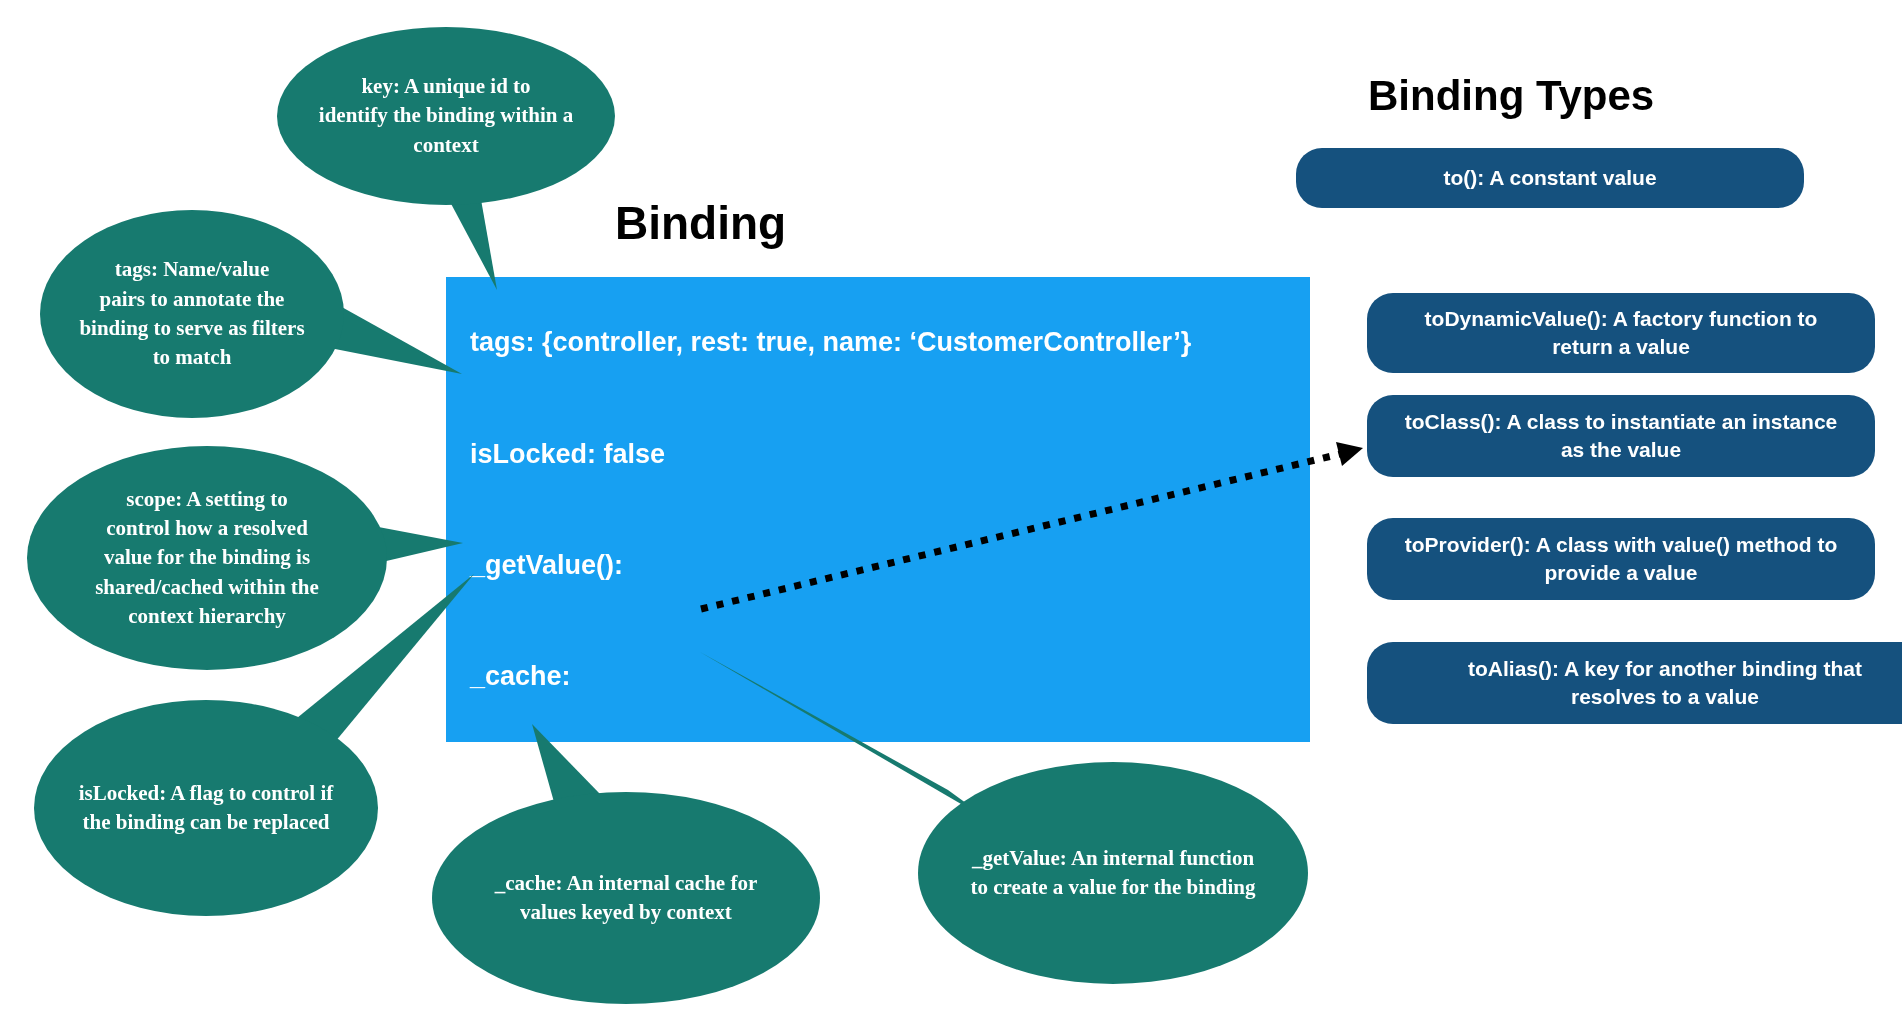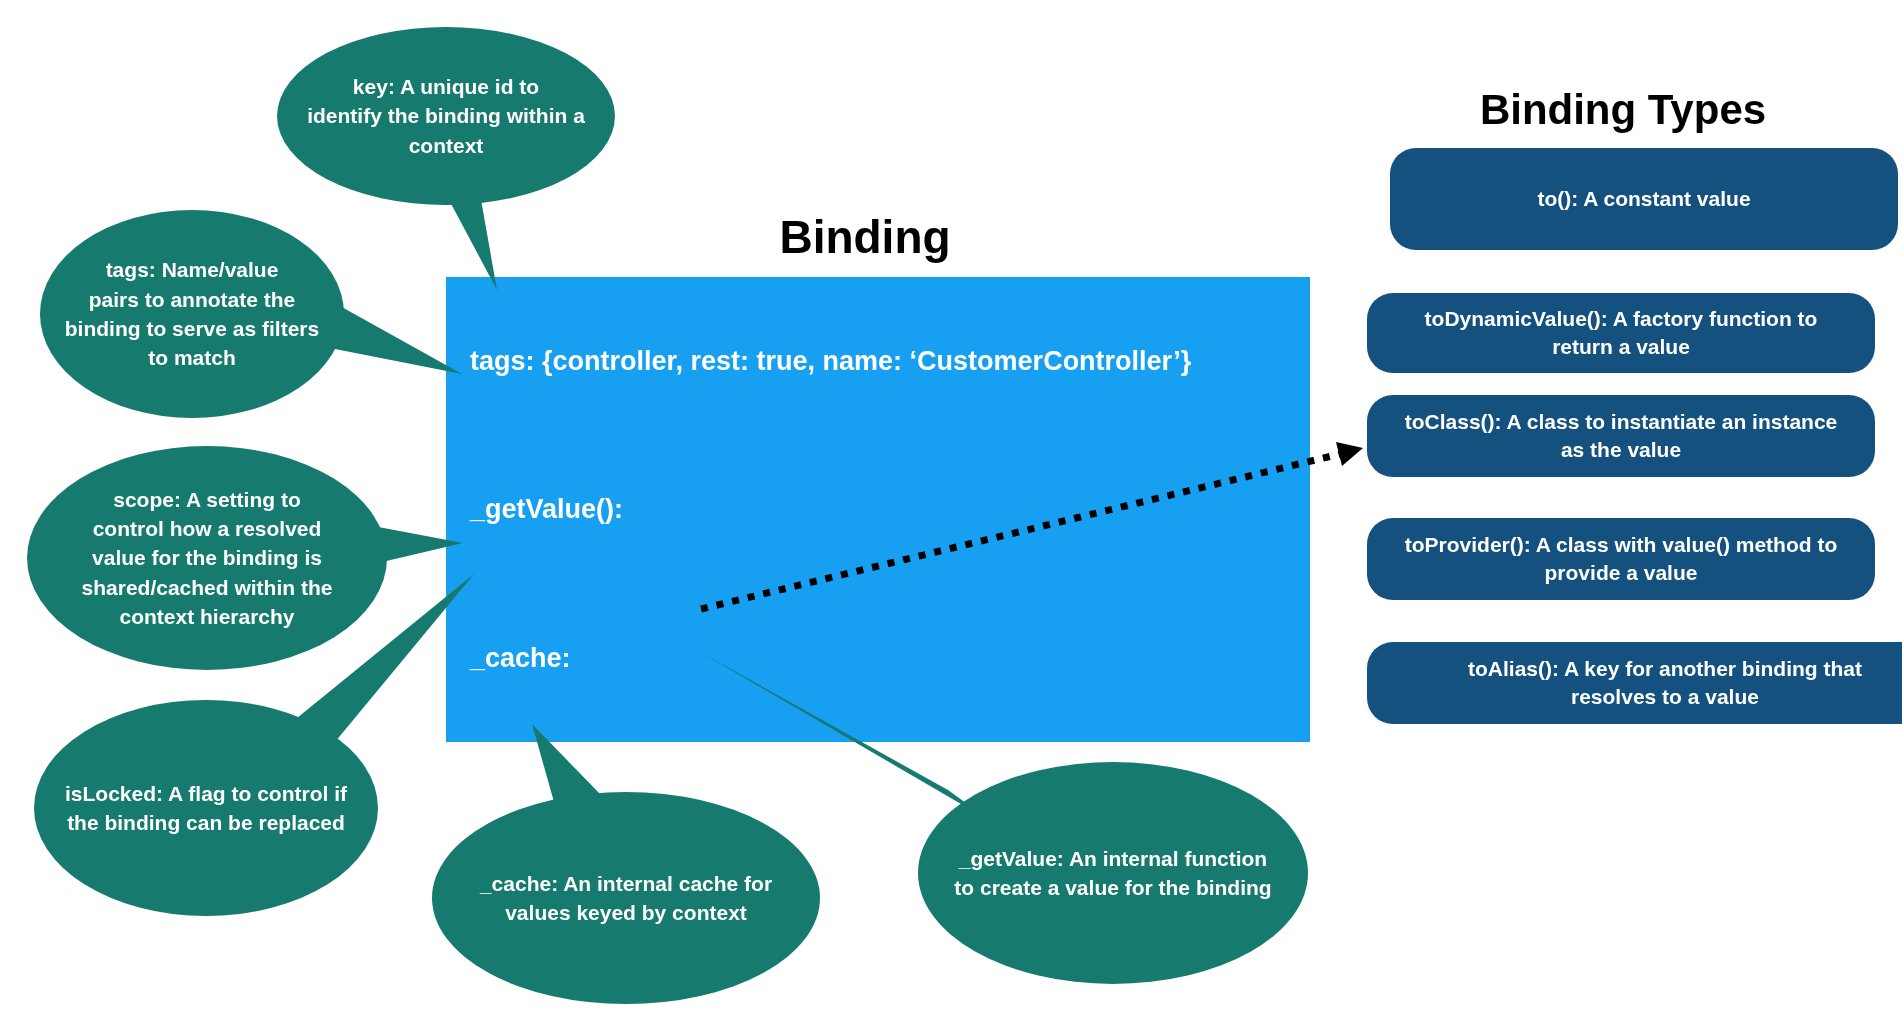--- a/index.html
+++ b/index.html
@@ -7,22 +7,20 @@
     position:relative;
     width:1902px;height:1024px;
     font-family:"Liberation Sans", sans-serif;
     overflow:hidden;
     background:#ffffff;
   }
   .layer-svg{position:absolute;left:0;top:0;z-index:2;pointer-events:none;}
   .diagram-title{
     position:absolute;z-index:1;
     font-weight:bold;color:var(--title_text,#000);
-    text-align:center;
-    margin-top:14px;
   }
   .binding-box{
     position:absolute;z-index:1;
     background:var(--blue,#17A0F2);
     display:flex;flex-direction:column;justify-content:space-around;
     box-sizing:border-box;
     padding:10px 24px;
   }
   .box-line{
     color:var(--text_on_dark,#fff);
@@ -31,20 +29,21 @@
   }
   .callout{
     position:absolute;z-index:3;
     background:var(--teal,#177A6F);
     border-radius:50%;
     display:flex;align-items:center;justify-content:center;
     text-align:center;
     color:var(--text_on_dark,#fff);
     font-weight:bold;font-size:21px;line-height:1.4;
     box-sizing:border-box;
+    font-family:Liberation Serif, serif;
   }
   .callout span{white-space:pre-line;}
   .pill{
     position:absolute;z-index:1;
     background:var(--navy,#15517E);
     border-radius:26px;
     display:flex;align-items:center;justify-content:center;
     text-align:center;
     color:var(--text_on_dark,#fff);
     font-weight:bold;font-size:21px;line-height:1.35;
@@ -55,20 +54,21 @@
 </style>
 </head>
 <body>
 
 <div class="canvas">
 
   <div class="diagram-title" style="left:615px;top:196px;width:500px;font-size:46px;">Binding</div>
 
   <div class="binding-box" style="left:446px;top:277px;width:864px;height:465px;">
     <div class="box-line">tags: {controller, rest: true, name: ‘CustomerController’}</div>
+    <div class="box-line">isLocked: false</div>
     <div class="box-line">_getValue():</div>
     <div class="box-line">_cache:</div>
   </div>
 
   <svg class="layer-svg" width="1902" height="1024" viewBox="0 0 1902 1024">
     <polygon points="432,168 474,160 497,290" fill="#177A6F"></polygon>
     <polygon points="322,296 330,348 462,374" fill="#177A6F"></polygon>
     <polygon points="352,522 348,570 463,543" fill="#177A6F"></polygon>
     <polygon points="297,718 330,748 474,574" fill="#177A6F"></polygon>
     <polygon points="532,724 554,802 600,794" fill="#177A6F"></polygon>
@@ -108,21 +108,21 @@
 values keyed by context</span>
   </div>
 
   <div class="callout" style="left:918px;top:762px;width:390px;height:222px;padding:0 14px;">
     <span>_getValue: An internal function
 to create a value for the binding</span>
   </div>
 
   <div class="diagram-title" style="left:1368px;top:72px;width:510px;font-size:42px;">Binding Types</div>
 
-  <div class="pill" style="left:1390px;top:148px;width:508px;height:102px;">
+  <div class="pill" style="left:1296px;top:148px;width:508px;height:60px;">
     <span>to(): A constant value</span>
   </div>
 
   <div class="pill" style="left:1367px;top:272px;width:508px;height:80px;margin-top:21px;">
     <span>toDynamicValue(): A factory function to
 return a value</span>
   </div>
 
   <div class="pill" style="left:1367px;top:395px;width:508px;height:82px;">
     <span>toClass(): A class to instantiate an instance

